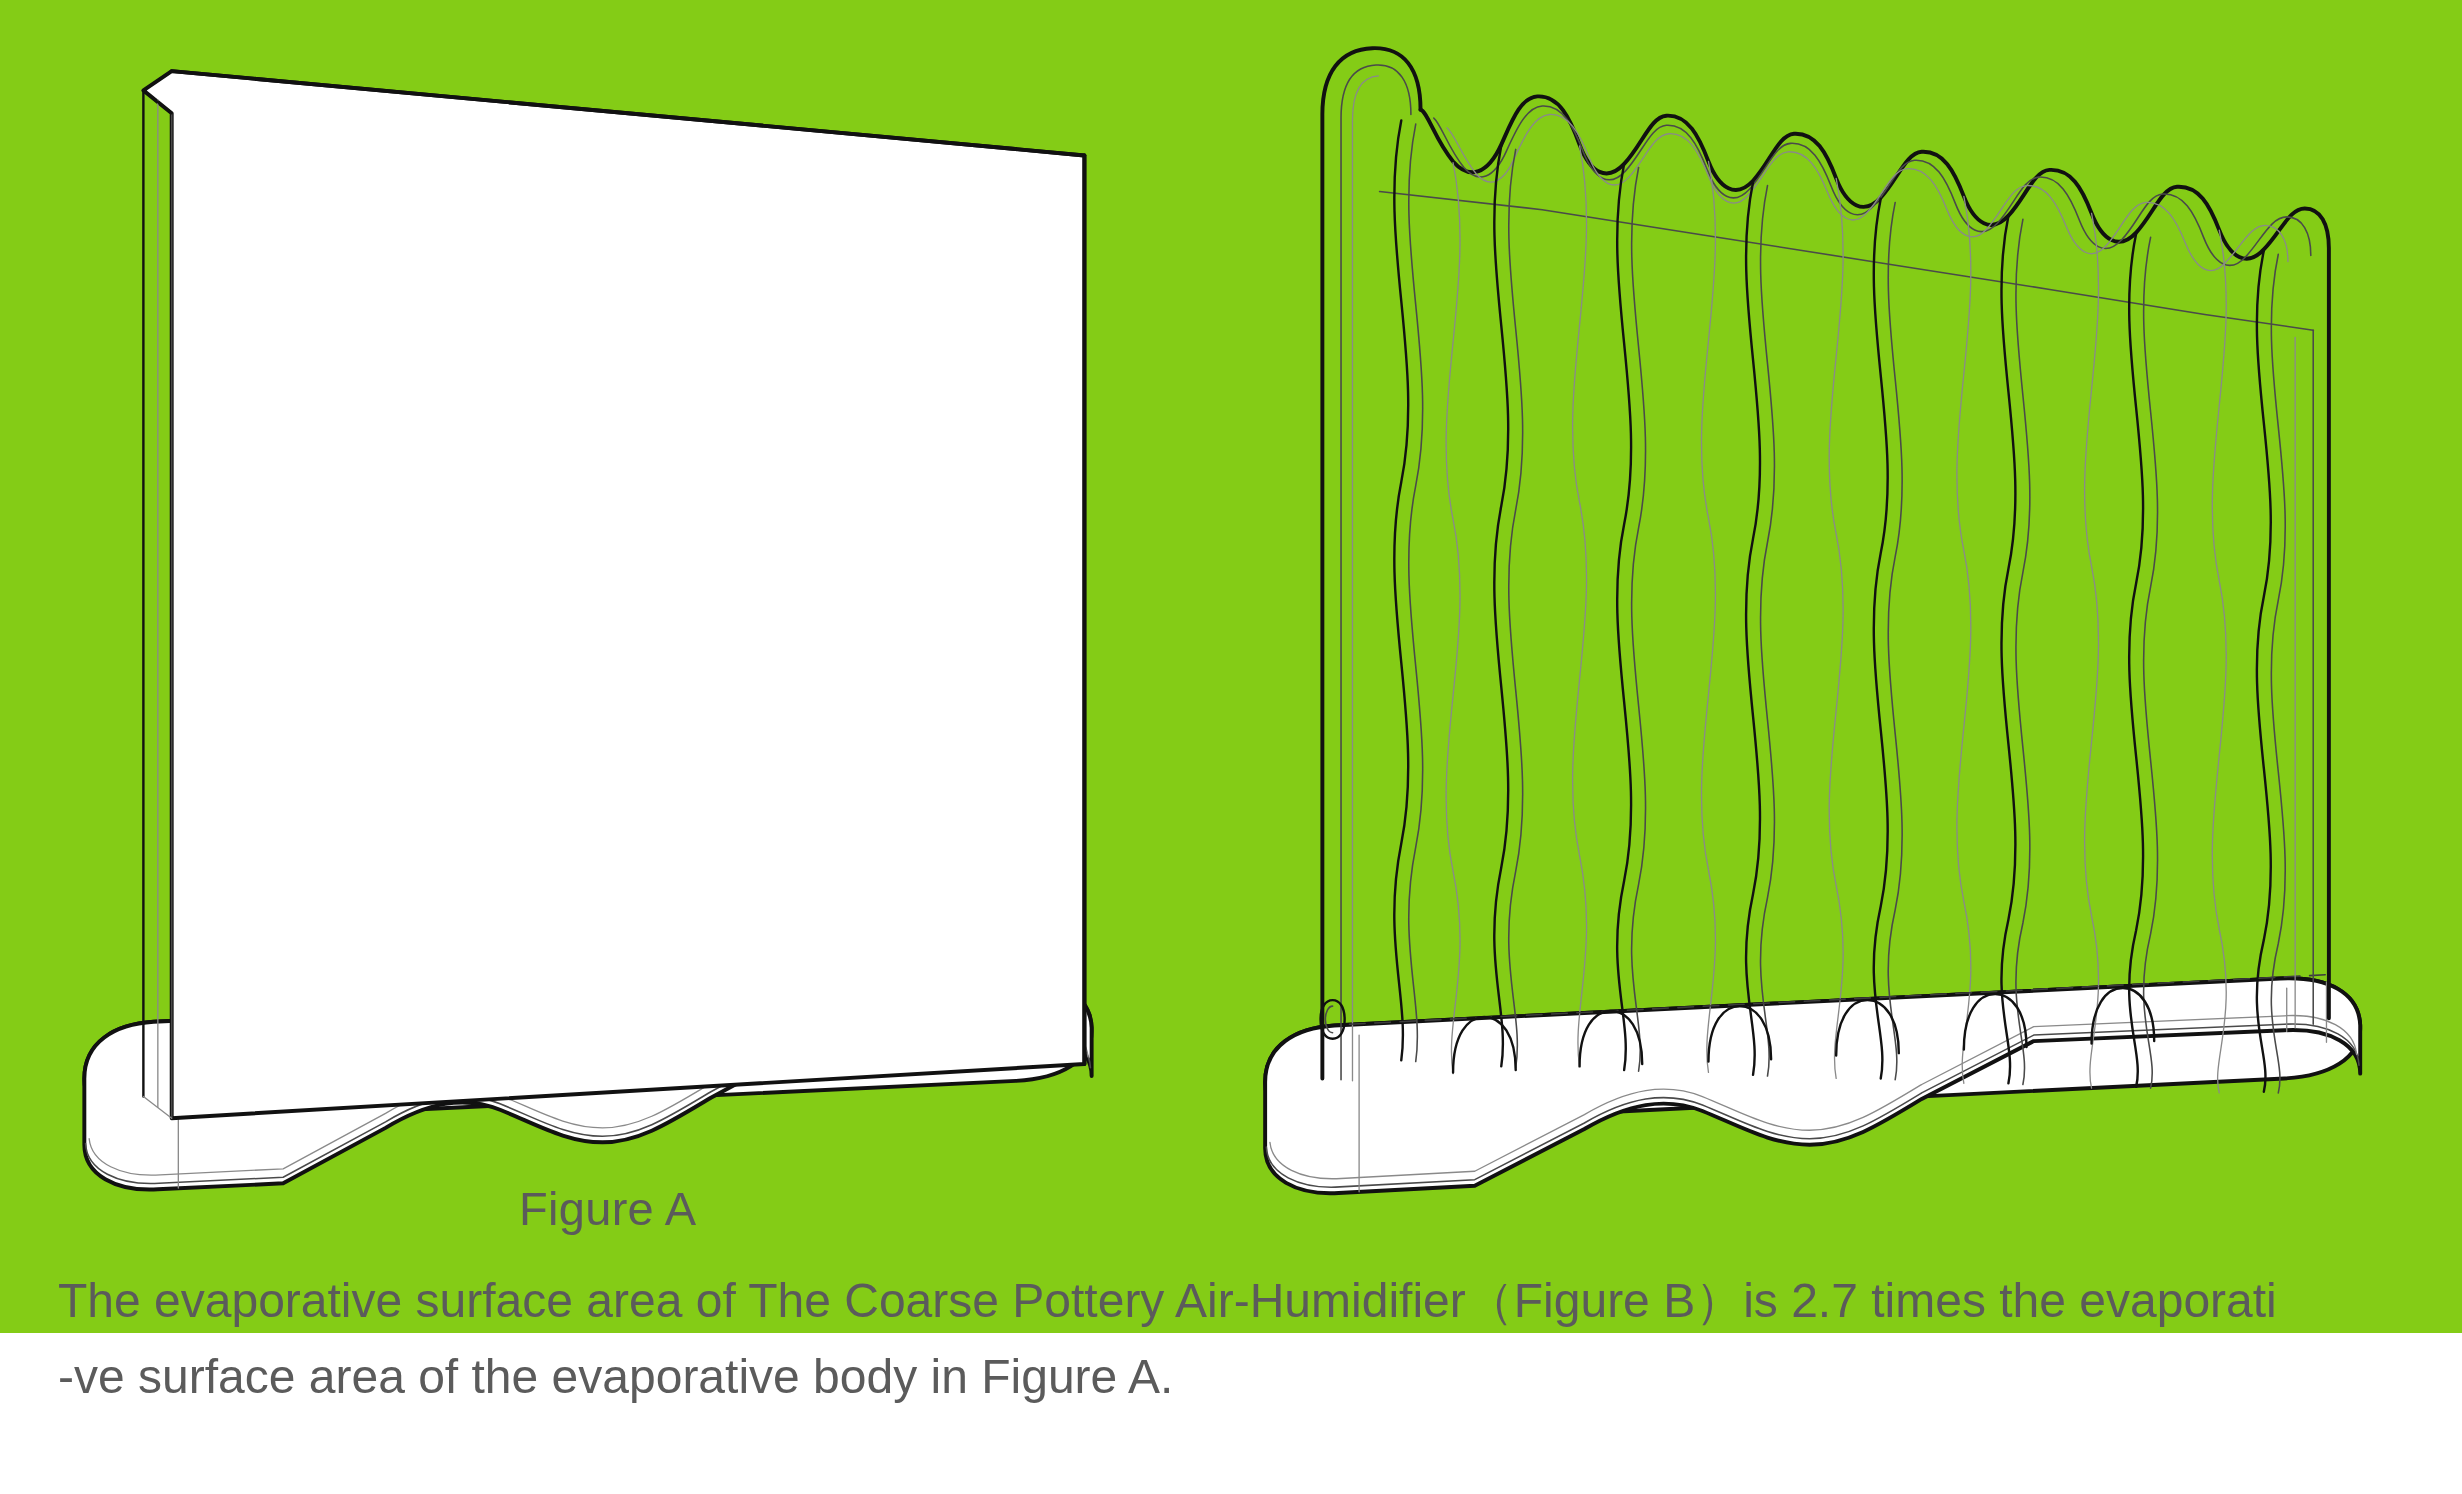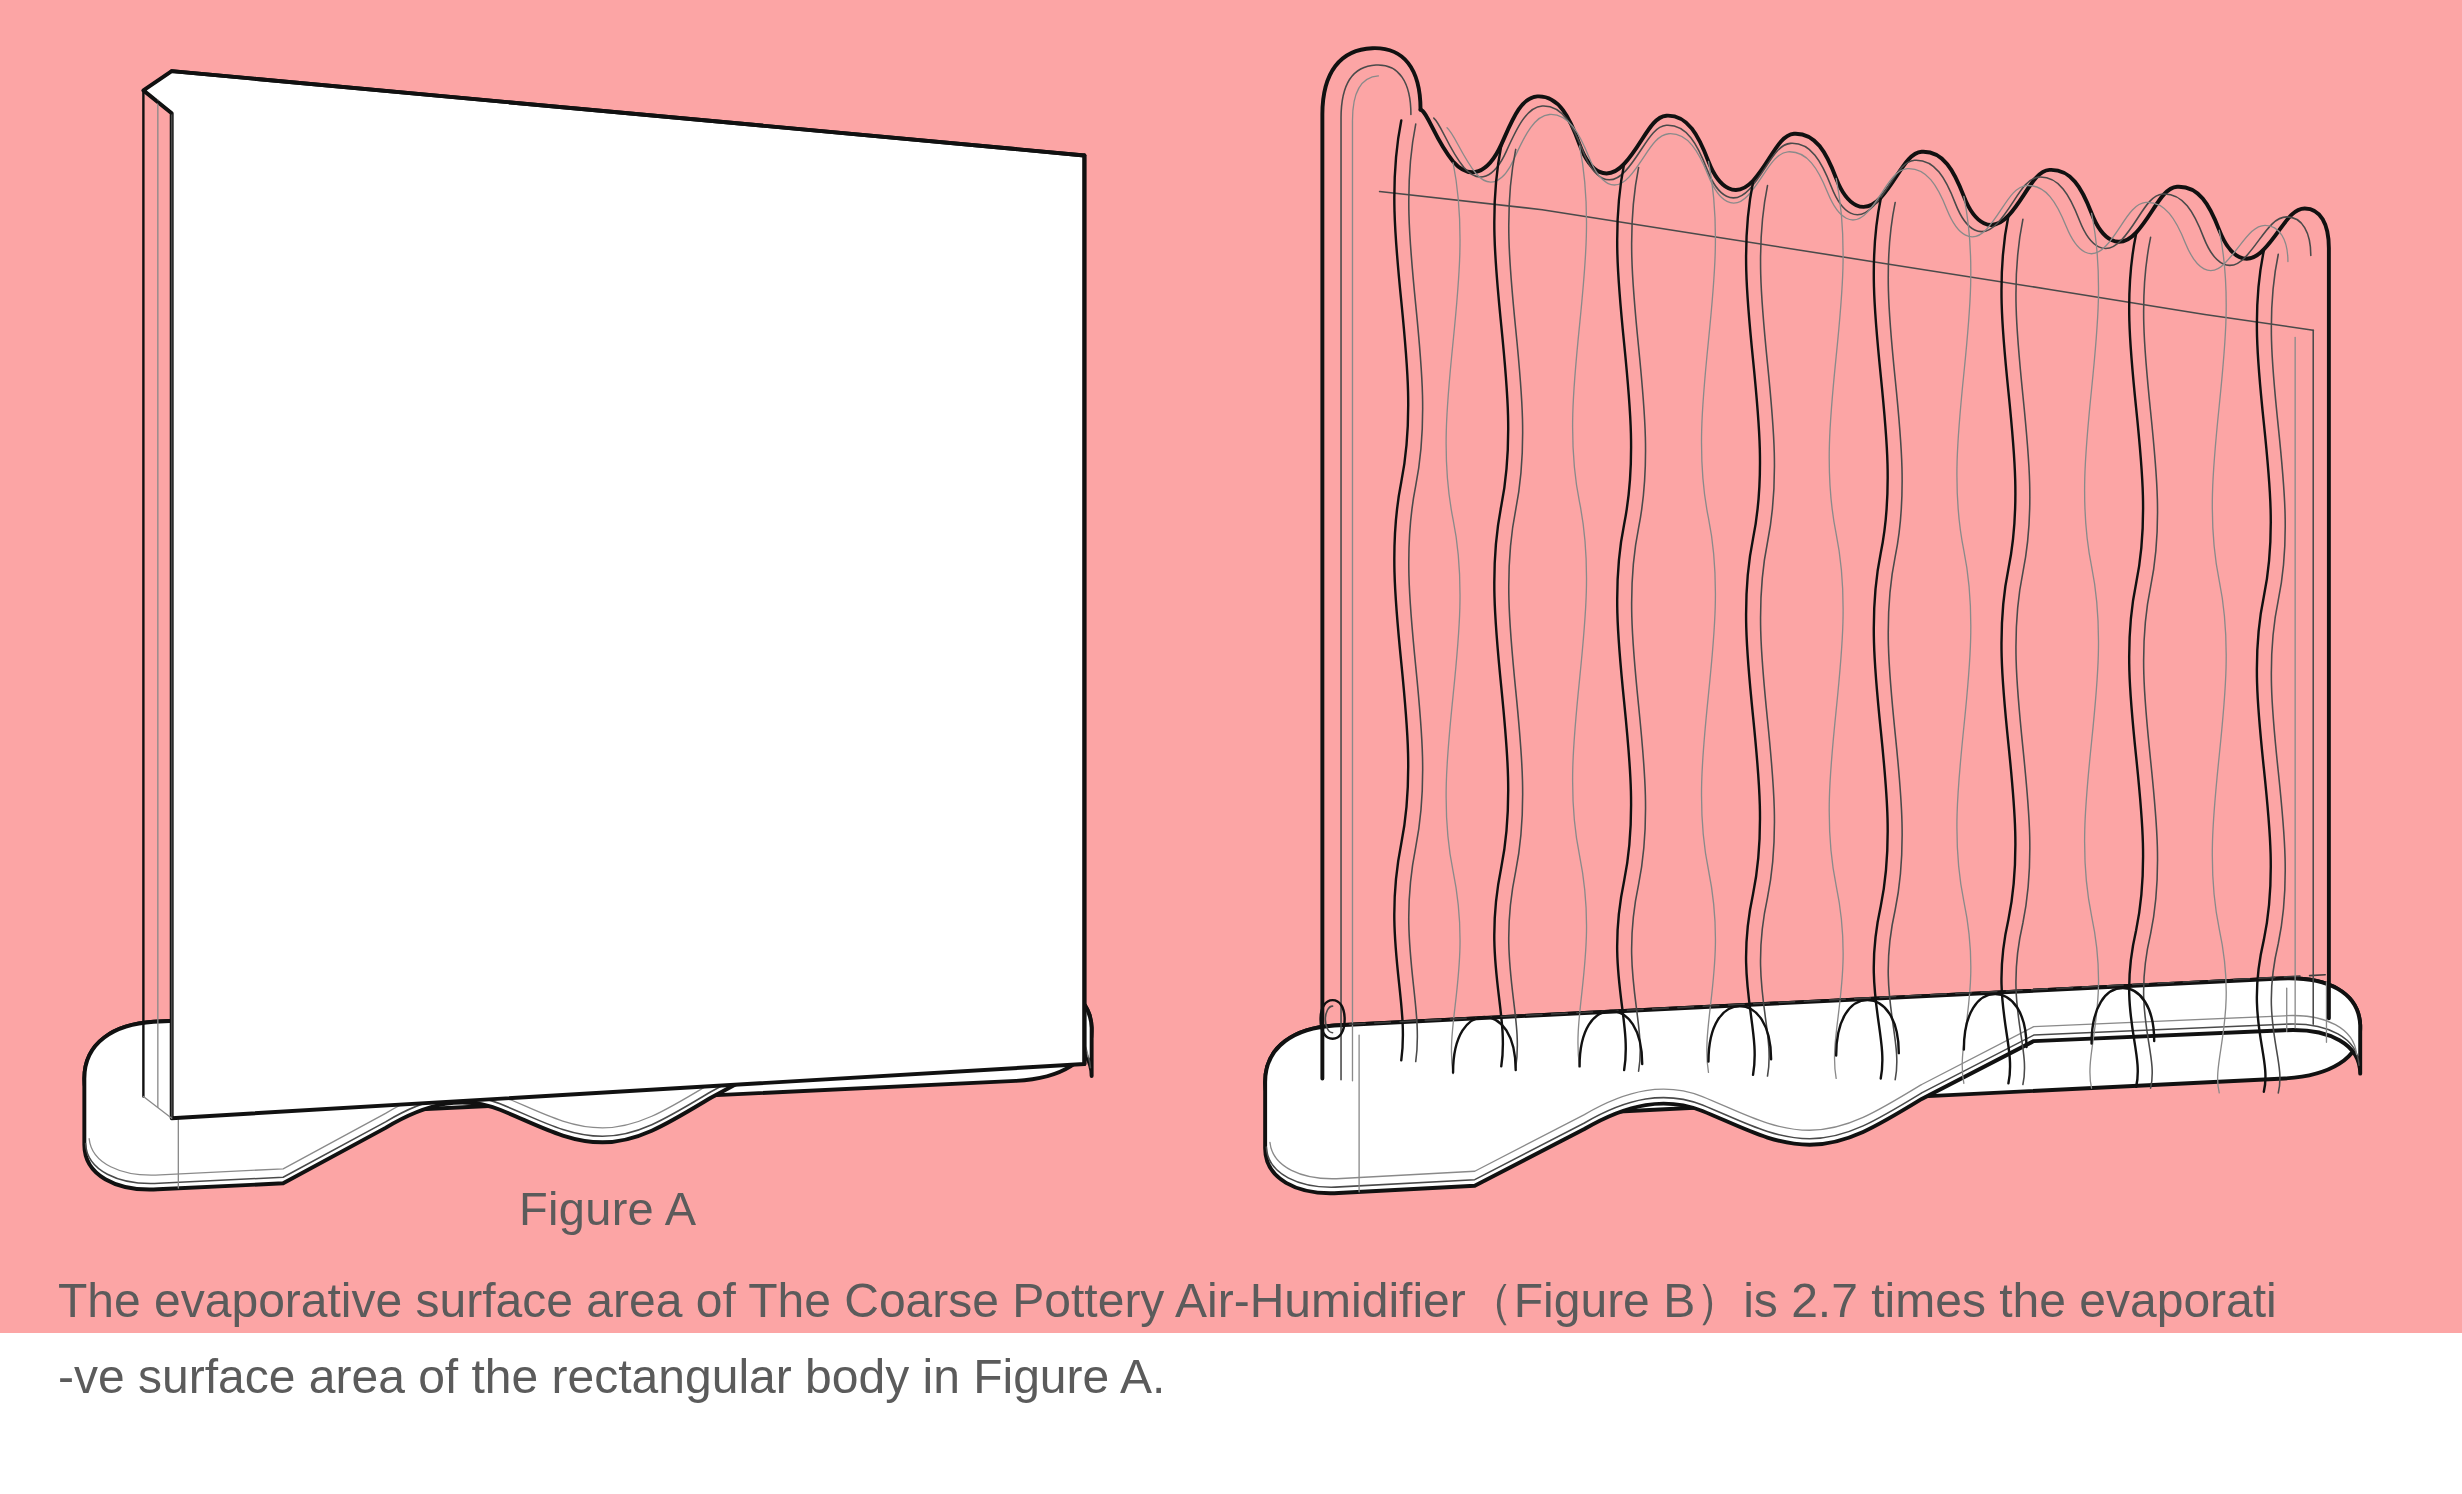--- a/index.html
+++ b/index.html
@@ -11,21 +11,21 @@
     width: 2462px;
     height: 1494px;
     font-family: "Liberation Sans", sans-serif;
     overflow: hidden;
     position: relative;
   }
   #page {
     position: relative;
     width: 2462px;
     height: 1333px;
-    background: #fca5a5;
+    background: #84cc16;
   }
   .figures {
     position: absolute;
     left: 0;
     top: 0;
     width: 2462px;
     height: 1211px;
   }
   .figure-block {
     position: absolute;
@@ -413,17 +413,17 @@
           <path class="ln-t" d="M 1800 548 L 1800 1700"></path>
           <path class="ln-f" d="M 1770 560 L 1770 1706"></path>
         </g>
       </svg>
 
     </div>
   </div>
 
   <div class="caption-body">
     <span class="caption-line">The evaporative surface area of The Coarse Pottery Air-Humidifier（Figure B）is 2.7 times the evaporati</span>
-    <span class="caption-line">-ve surface area of the rectangular body in Figure A.</span>
+    <span class="caption-line">-ve surface area of the evaporative body in Figure A.</span>
   </div>
 
 </div>
 
 
 </body></html>

